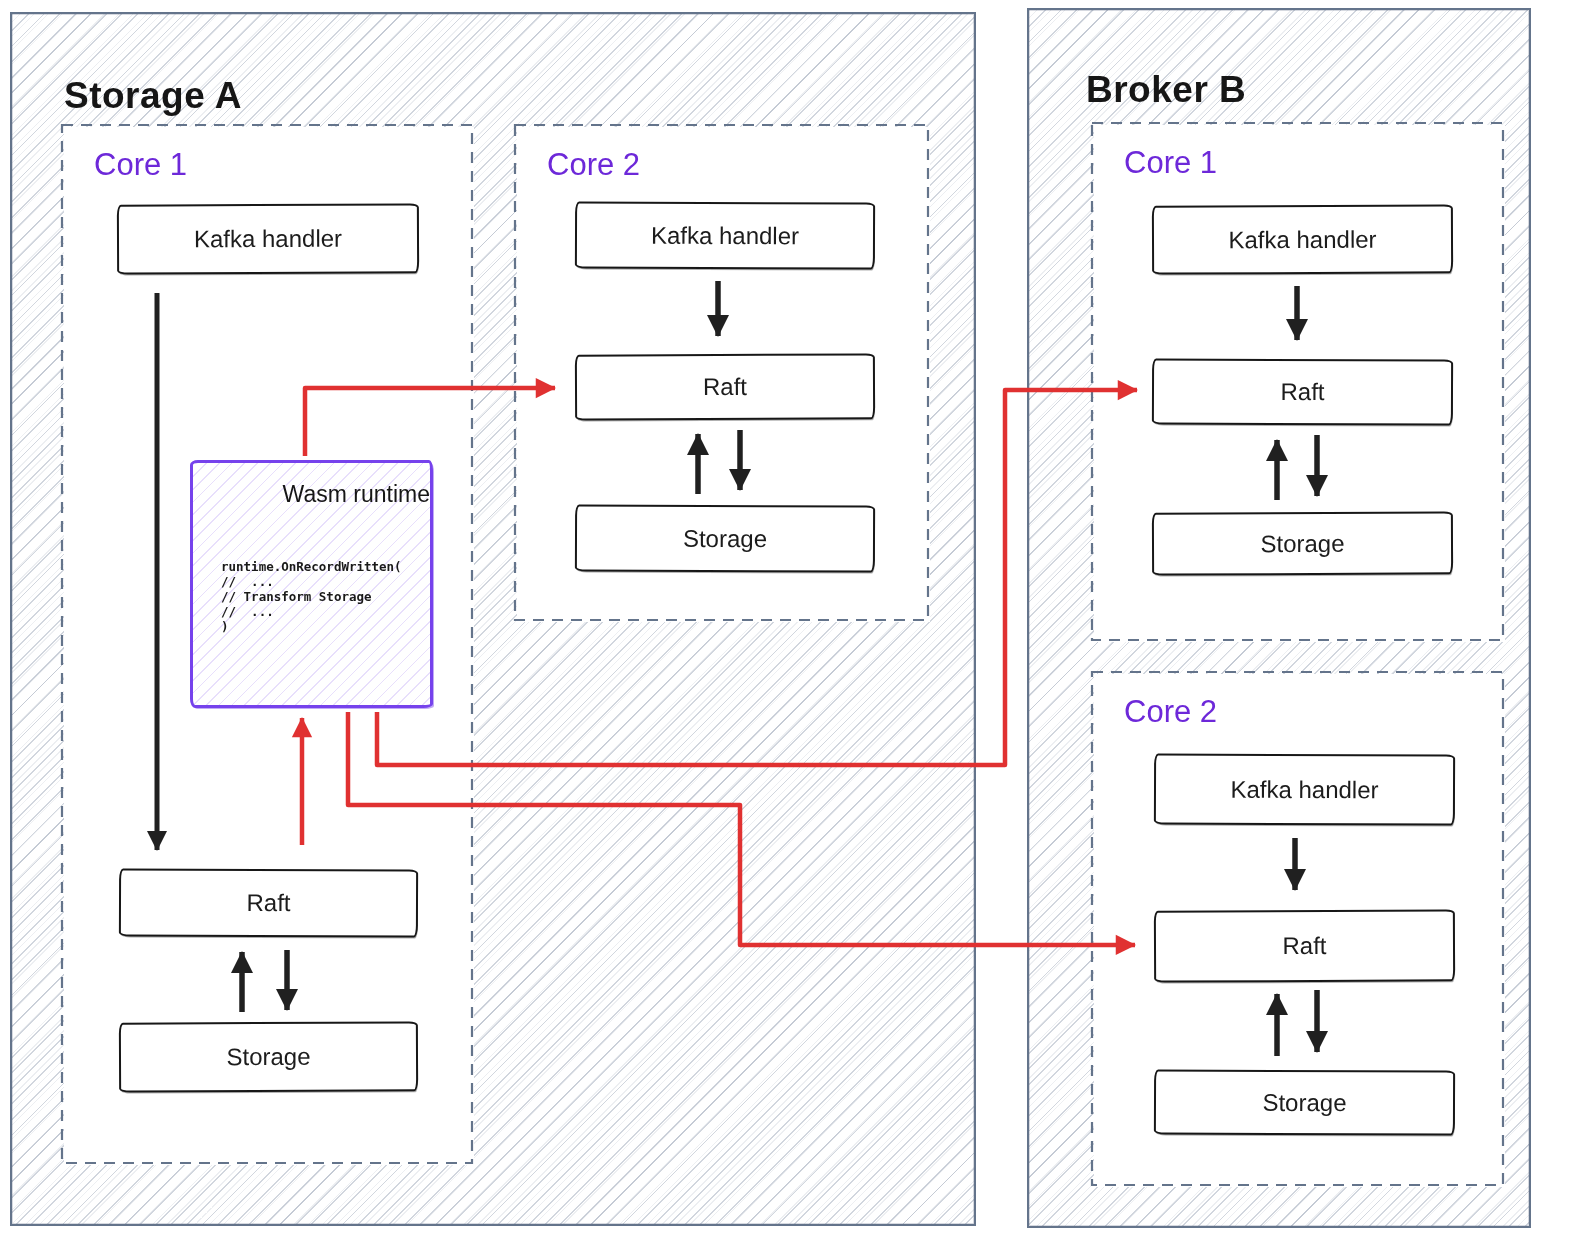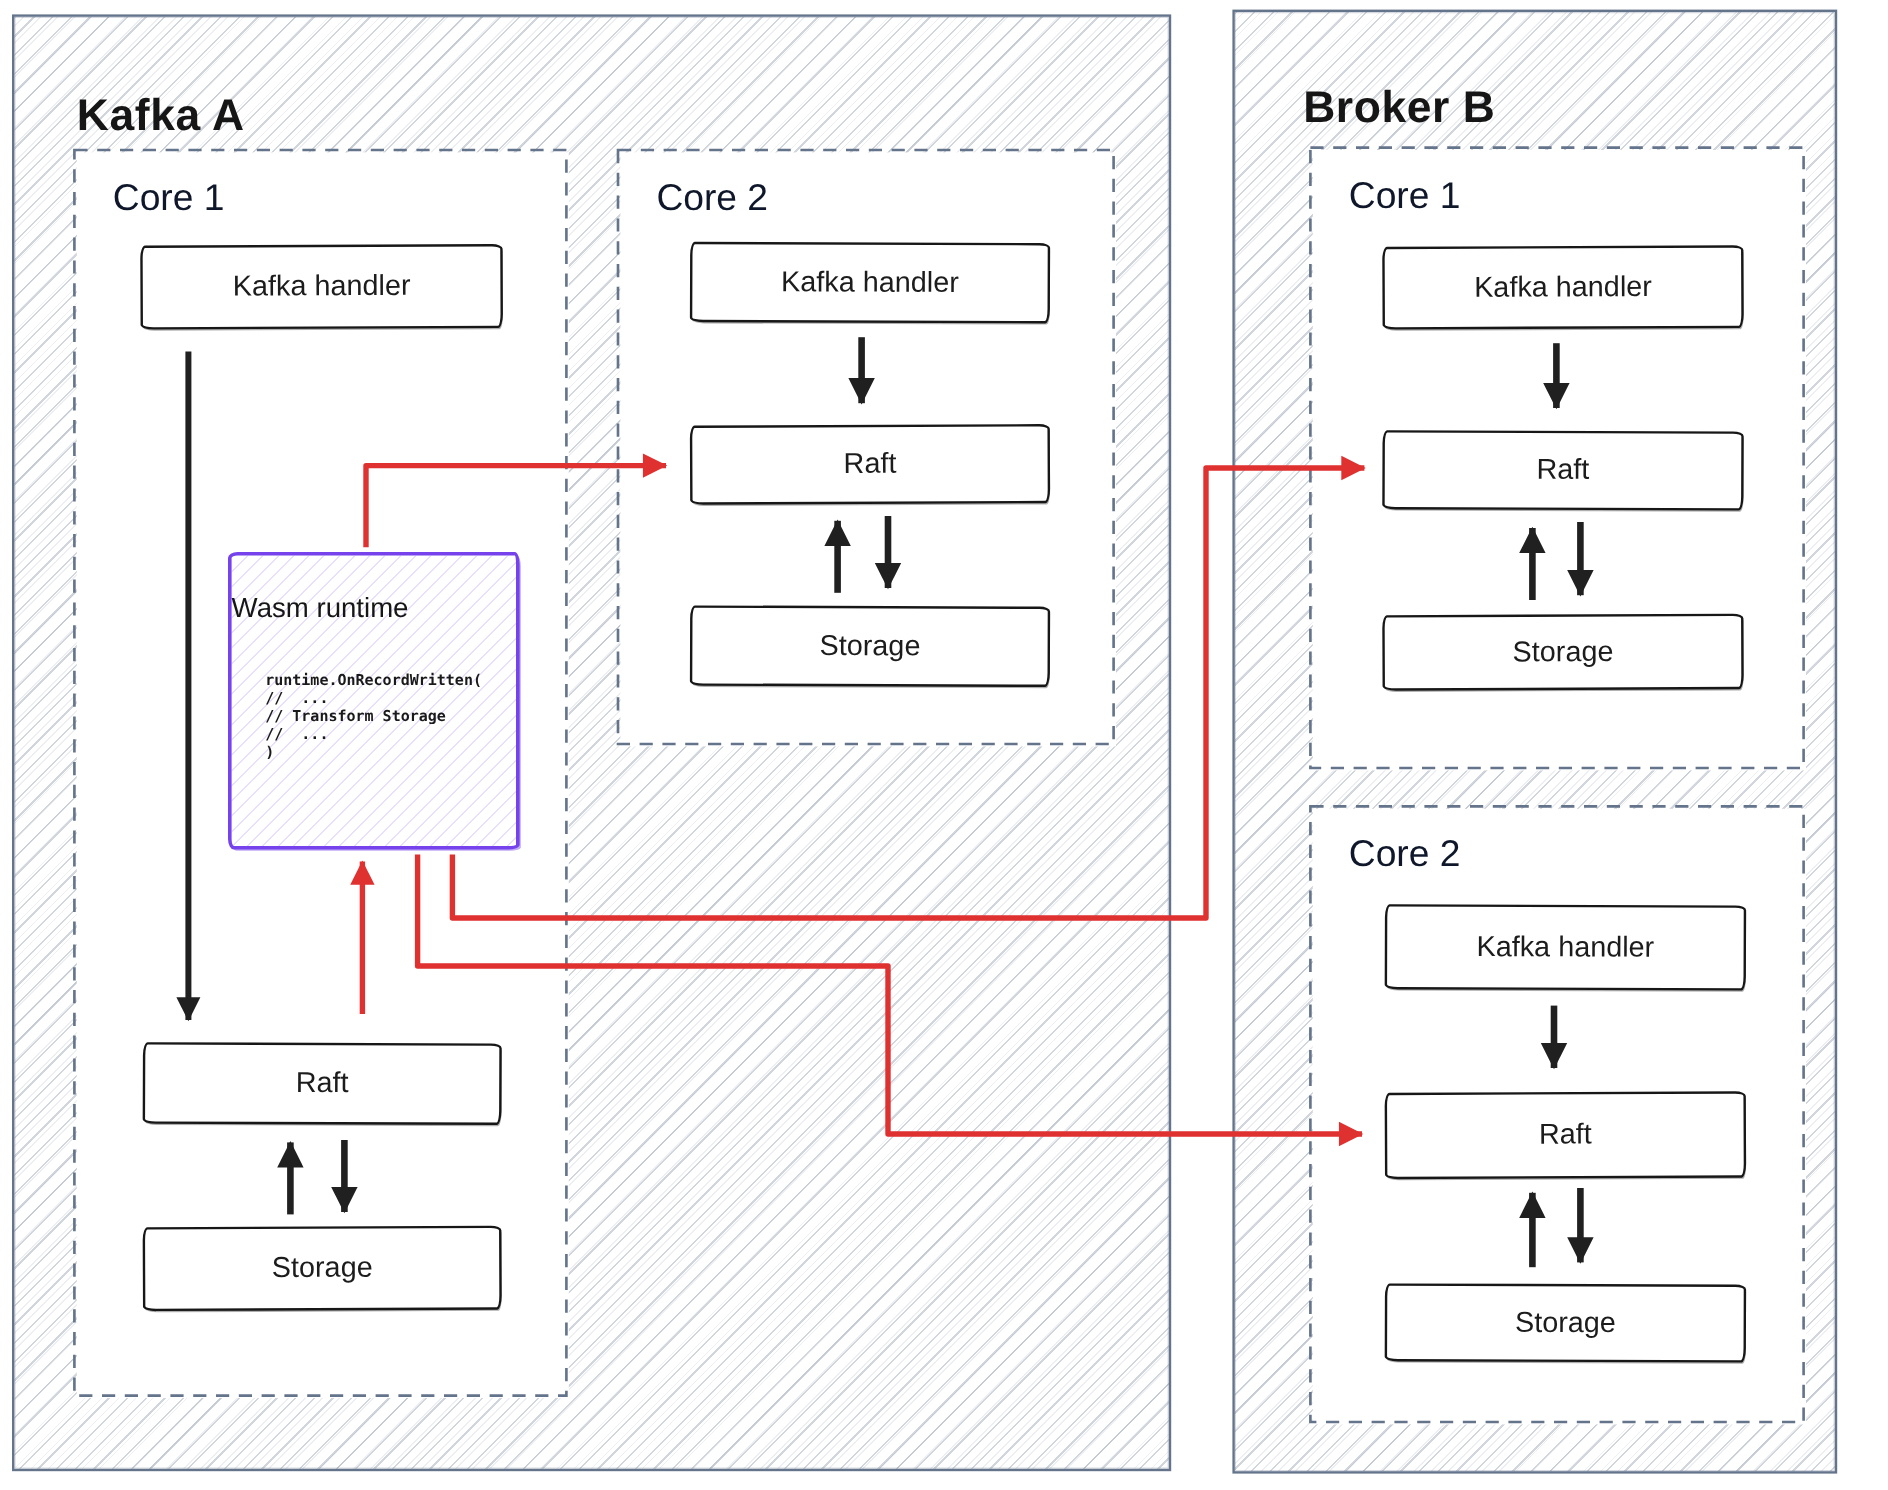--- a/index.html
+++ b/index.html
@@ -25,21 +25,21 @@
   .broker-title { position:absolute; font-size:37px; letter-spacing:.5px; color:#161616; }
   .broker-a .broker-title { left:52px; top:36px; }
   .broker-b .broker-title { left:57px; top:34px; }
 
   
   .core { position:absolute; background:#ffffff; }
   .core-a1 { left:52px;  top:113px; width:410px; height:1038px; }
   .core-a2 { left:505px; top:113px; width:413px; height:495px;  }
   .core-b1 { left:65px;  top:115px; width:411px; height:517px;  }
   .core-b2 { left:65px;  top:664px; width:411px; height:513px;  }
-  .core-label { position:absolute; left:30px; top:20px; font-size:31px; color:#0f172a; }
+  .core-label { position:absolute; left:30px; top:20px; font-size:31px; color:#6d28d9; }
 
   
   .node {
     position:absolute; background:#ffffff;
     border:2.6px solid #171717;
     border-radius:4px 9px 4px 11px / 11px 4px 12px 4px;
     box-shadow:1px 2px 0 -1px rgba(23,23,23,.35);
     display:flex; align-items:center; justify-content:center;
     font-size:24px; color:#1c1c1c;
   }
@@ -64,42 +64,42 @@
 
   
   .wasm {
     position:absolute; left:126px; top:333px; width:243px; height:248px;
     border:3px solid #7642ec;
     border-radius:8px 4px 10px 5px / 5px 10px 4px 9px;
     box-shadow:2px 2px 0 -1px rgba(118,66,236,.45);
     background-color:#ffffff;
     background-image:repeating-linear-gradient(135deg, rgba(118,66,236,0.17) 0px, rgba(118,66,236,0.17) 1.2px, transparent 1.2px, transparent 9px);
   }
-  .wasm-title { text-align:left; margin-top:30px; font-size:23px; color:#161616; }
+  .wasm-title { text-align:right; margin-top:18px; font-size:23px; color:#161616; }
   .wasm-code {
     position:absolute; left:28px; top:96px;
     font-family:"DejaVu Sans Mono","Liberation Mono",monospace;
     font-size:12.5px; font-weight:700; line-height:15px; color:#1a1a1a;
   }
   .wasm-code div { white-space:pre; }
 
   
   .overlay { position:absolute; left:0; top:0; pointer-events:none; }
   .core-frame { fill:none; stroke:#64748b; stroke-width:2.2; stroke-dasharray:11 8; }
   .ak  { fill:none; stroke:#202020; stroke-width:5.5; stroke-linecap:butt; }
   .ak1 { fill:none; stroke:#202020; stroke-width:5;   }
   .ar  { fill:none; stroke:#e03131; stroke-width:4.5; stroke-linejoin:round; }
 </style>
 </head>
 <body>
 
 <div class="canvas">
 
   <section class="broker broker-a">
-    <h1 class="broker-title">Kafka A</h1>
+    <h1 class="broker-title">Storage A</h1>
 
     <div class="core core-a1">
       <div class="core-label">Core 1</div>
 
       <div class="node kafka-a1 tilt-a">
         <span>Kafka handler</span>
       </div>
 
       <div class="wasm">
         <div class="wasm-title">Wasm runtime</div>

